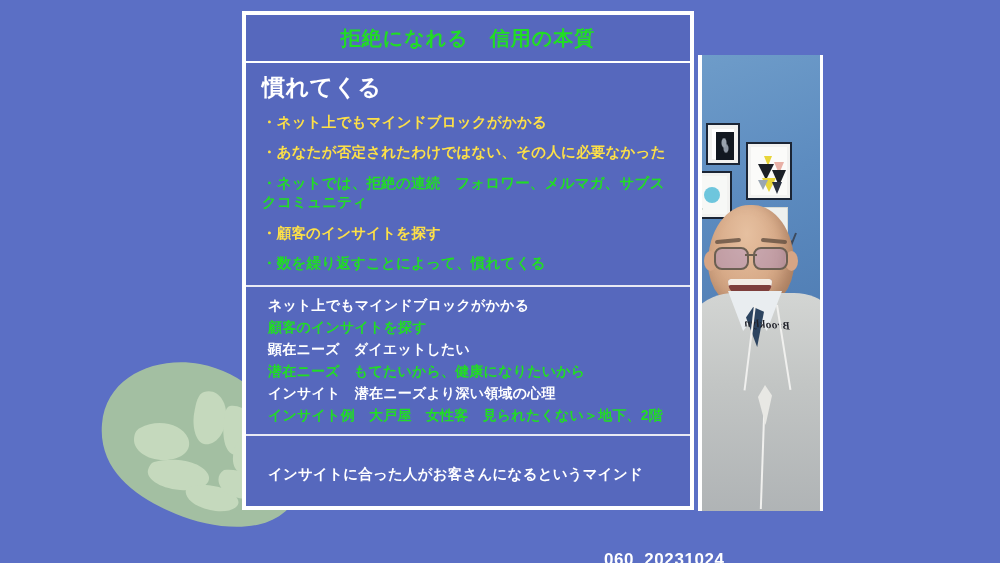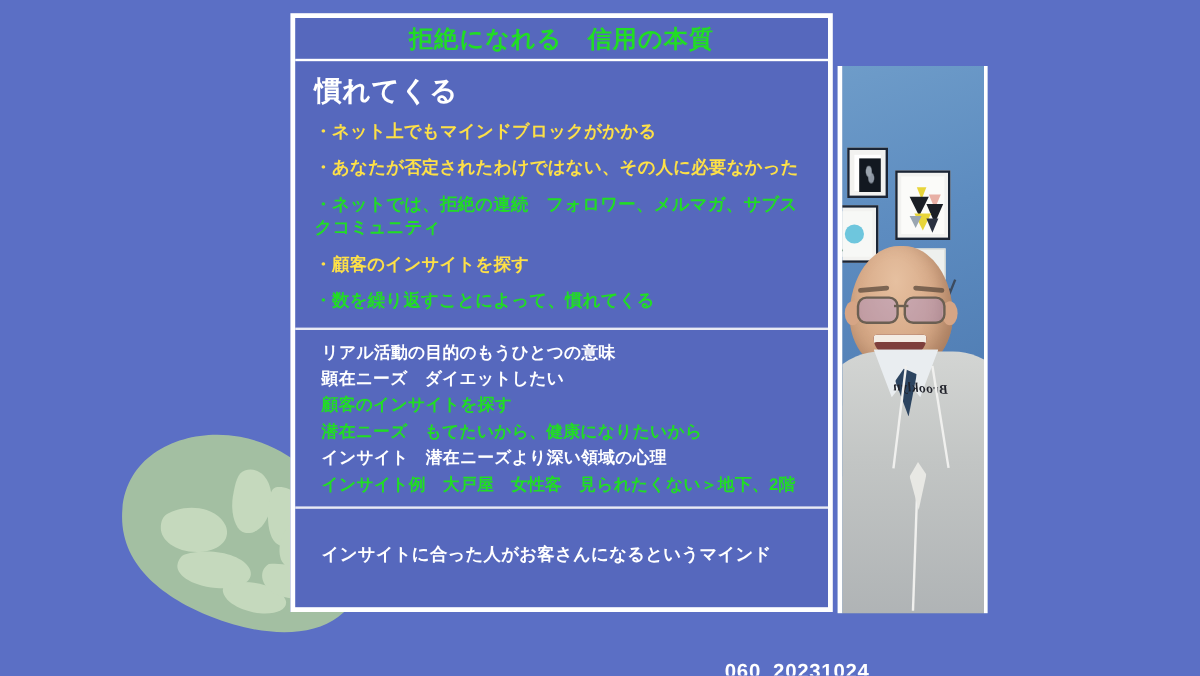--- a/index.html
+++ b/index.html
@@ -138,21 +138,21 @@
     position: absolute;
     left: 242px;
     top: 11px;
     width: 452px;
     height: 499px;
     box-sizing: border-box;
     border: 4px solid #ffffff;
     background: #5668bd;
   }
   #slide-title-band {
-    height: 36px;
+    height: 48px;
     border-bottom: 2px solid #ffffff;
     display: flex;
     align-items: center;
     justify-content: center;
     box-sizing: border-box;
   }
   #slide-title {
     color: #21dd24;
     font-size: 20px;
     font-weight: 700;
@@ -308,23 +308,23 @@
       <div class="bullet white">・ネット上でもマインドブロックがかかる</div>
       <div class="bullet white">・あなたが否定されたわけではない、その人に必要なかった</div>
       <div class="bullet green">・ネットでは、拒絶の連続　フォロワー、メルマガ、サブスクコミュニティ</div>
       <div class="bullet white">・顧客のインサイトを探す</div>
       <div class="bullet green">・数を繰り返すことによって、慣れてくる</div>
     </div>
 
     <div class="divider"></div>
 
     <div id="notes-block">
-      <div class="note-line white">リアル活動の目的のもうひとつの意味</div>
+      <div class="note-line white">ネット上でもマインドブロックがかかる</div>
+      <div class="note-line green">顧客のインサイトを探す</div>
       <div class="note-line white">顕在ニーズ　ダイエットしたい</div>
-      <div class="note-line green">顧客のインサイトを探す</div>
       <div class="note-line green">潜在ニーズ　もてたいから、健康になりたいから</div>
       <div class="note-line white">インサイト　潜在ニーズより深い領域の心理</div>
       <div class="note-line green">インサイト例　大戸屋　女性客　見られたくない＞地下、2階</div>
     </div>
 
     <div class="divider"></div>
 
     <div id="footer-block">
       <div id="footer-line">インサイトに合った人がお客さんになるというマインド</div>
     </div>

